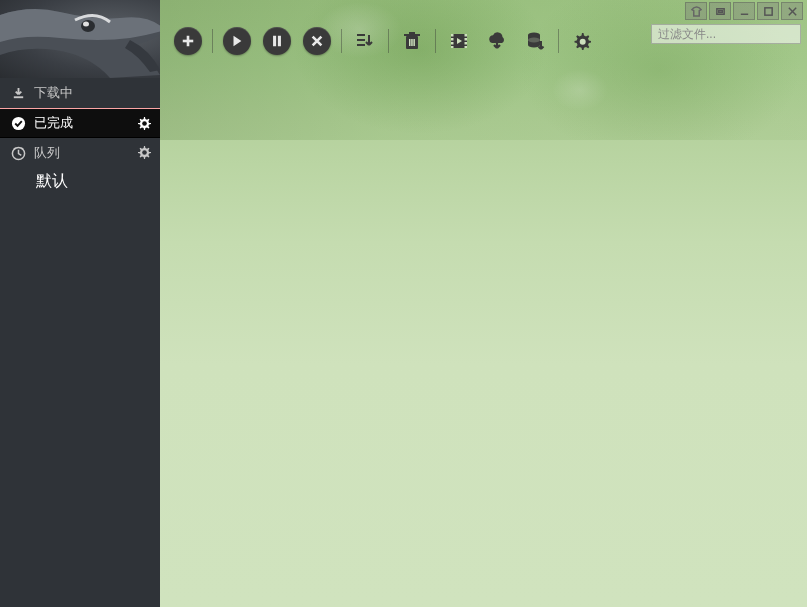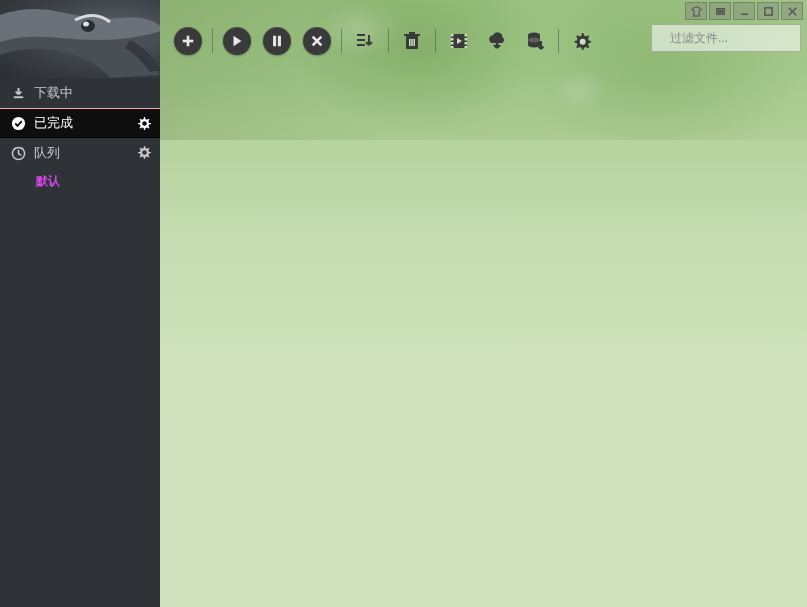--- a/index.html
+++ b/index.html
@@ -64,26 +64,25 @@
       margin: 0 6px; cursor: pointer;
     }
     .tbtn-flat svg { width: 20px; height: 20px; fill: #3a3a3a; }
     .tsep {
       width: 1px; height: 24px;
       background: rgba(50,50,50,0.4);
       margin: 0 4px;
     }
     .filter-box {
       position: absolute; right: 6px; top: 24px;
-      width: 150px; height: 28px;
+      width: 150px; height: 20px;
       background: rgba(255,255,255,0.55);
       border: 1px solid rgba(120,120,120,0.5);
       display: flex; align-items: center;
       z-index: 16;
-      padding-left: 12px;
     }
     .filter-box input {
       flex: 1; border: none; background: transparent;
       padding: 0 6px; font-size: 12px; color: #666; outline: none;
       height: 100%;
     }
     .filter-box input::placeholder { color: #888; }
     
     .sidebar {
       position: absolute; left: 0; top: 0; bottom: 0; width: 160px;
@@ -112,23 +111,22 @@
     .side-item .icon { width: 16px; height: 16px; margin-right: 8px; display:flex; align-items:center; justify-content:center; }
     .side-item .icon svg { width: 15px; height: 15px; }
     .side-item .gear {
       position: absolute; right: 8px; top: 7px;
       width: 16px; height: 16px; cursor: pointer;
     }
     .side-item .gear svg { width:16px; height:16px; fill:#c8c8c8; }
     .side-item.selected .gear svg { fill:#fff; }
     .side-subitem {
       height: 26px; display: flex; align-items: center;
-      padding-left: 36px; color: #d946ef; font-size: 12px;
+      padding-left: 36px; color: #ffffff; font-size: 16px;
       cursor: pointer;
-      font-weight: bold;
     }
     .content {
       position: absolute; left: 160px; top: 60px; right: 0; bottom: 0;
       z-index: 5;
     }
   </style>
 </head>
 <body>
 
 <div class="main-bg"></div>

